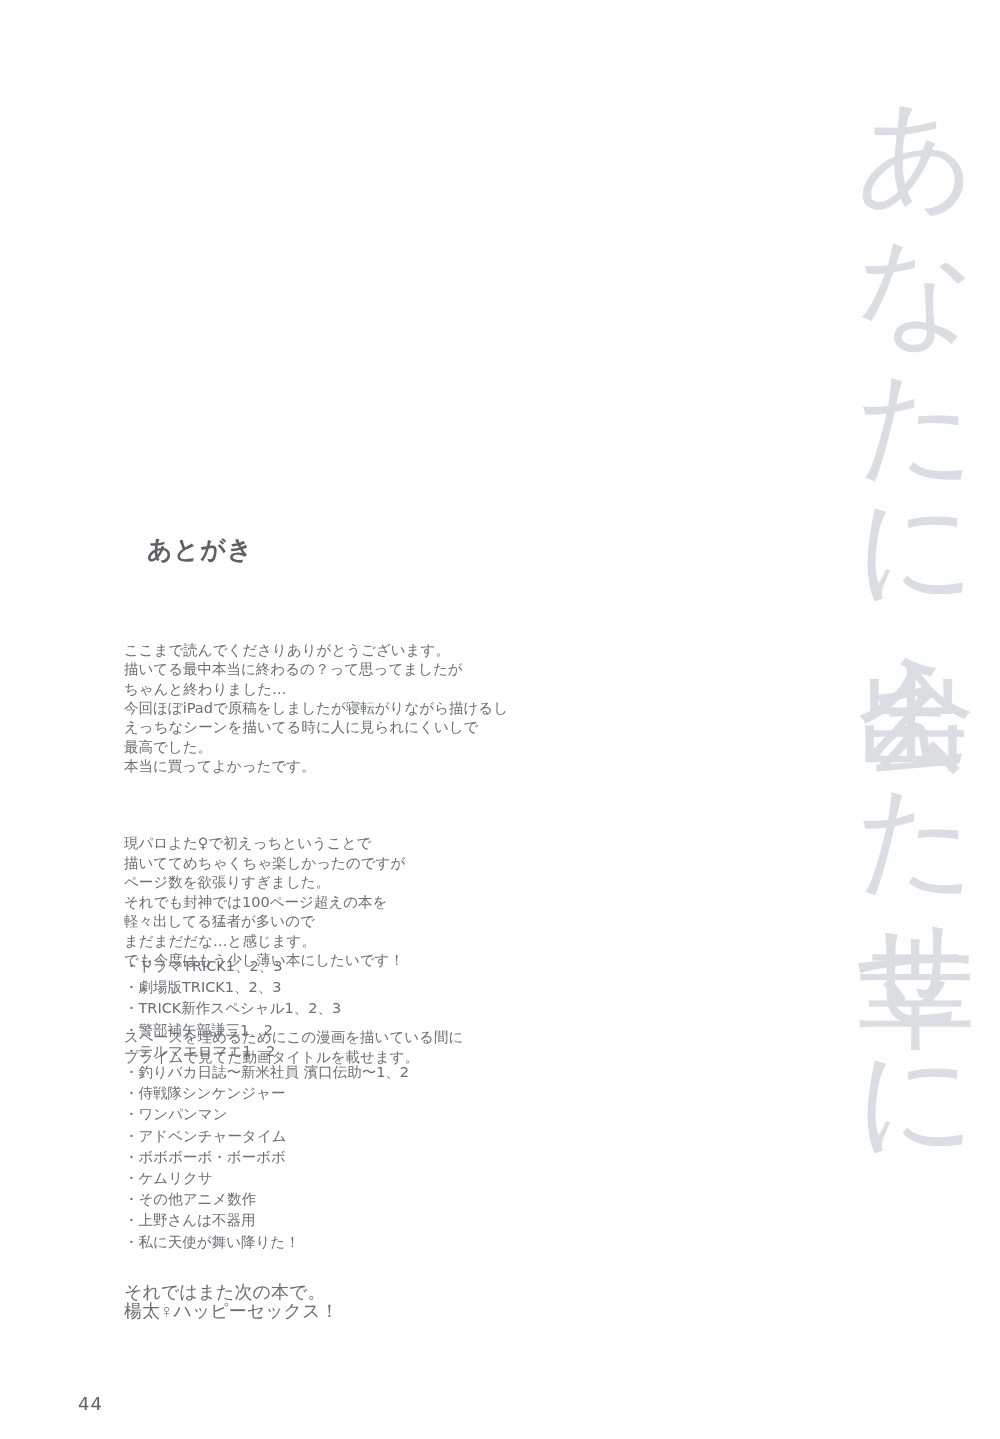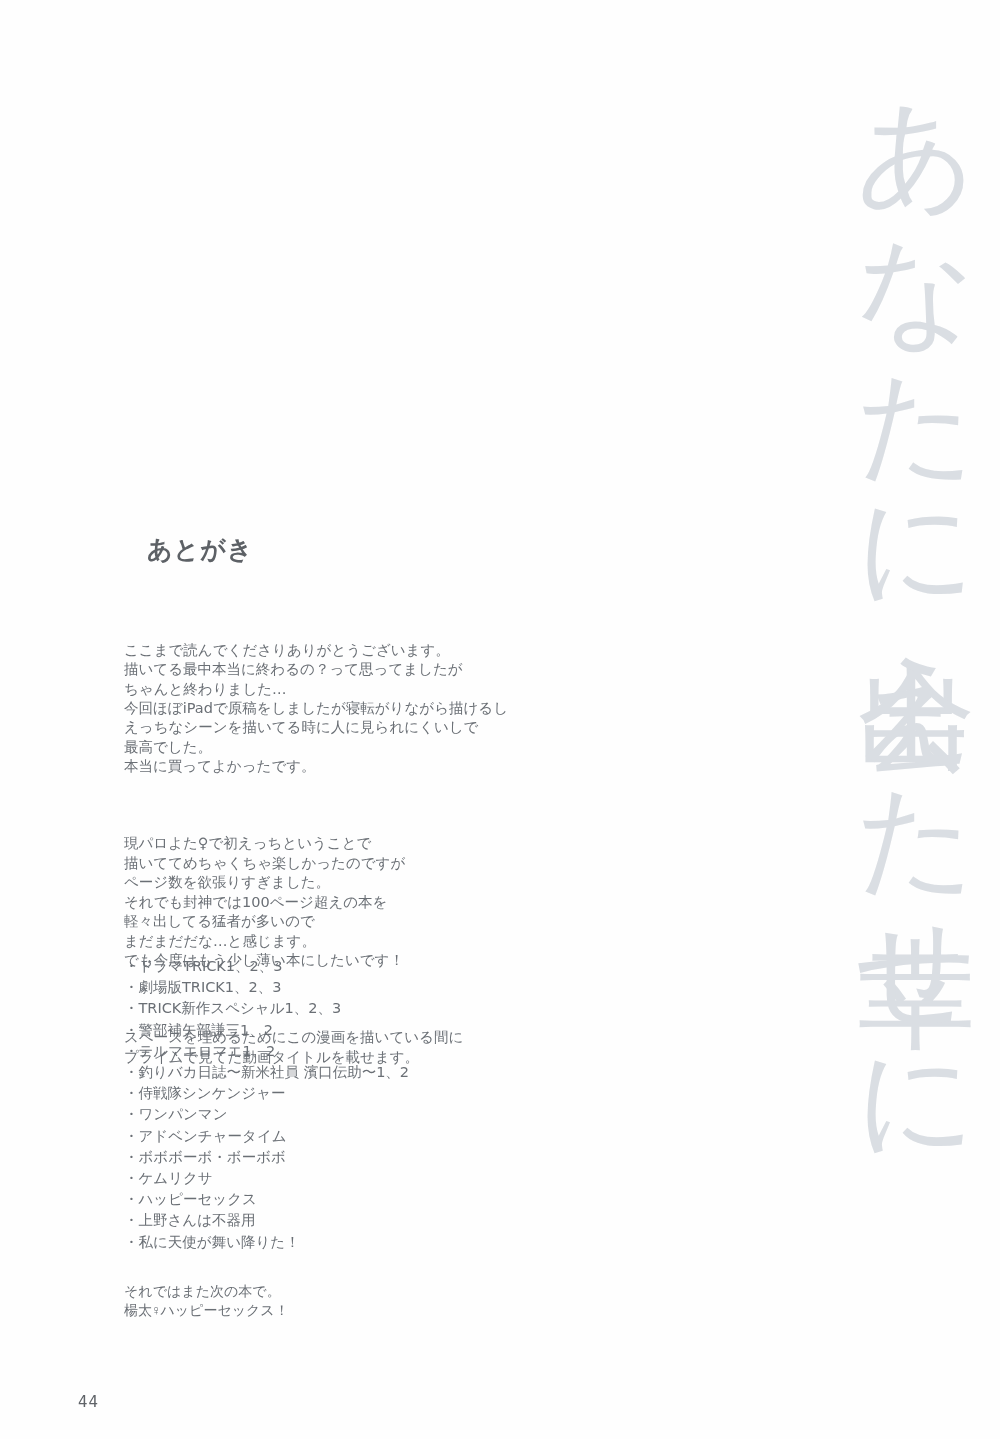--- a/index.html
+++ b/index.html
@@ -80,33 +80,33 @@
   }
   .list-item {
     white-space: pre;
   }
 
   .closing {
     position: absolute;
     left: 124px;
     top: 1283px;
     width: 470px;
-    font-family: Liberation Mono, monospace;
-    font-size: 14px;
+    font-family: Liberation Serif, serif;
+    font-size: 18px;
     line-height: 19.4px;
     color: #6a6f75;
     white-space: pre-wrap;
   }
 
   .page-number {
     position: absolute;
     left: 78px;
     top: 1393px;
     font-family: "DejaVu Sans", sans-serif;
-    font-size: 15px;
+    font-size: 18px;
     color: #5f6368;
     letter-spacing: 1px;
   }
 </style>
 </head>
 <body>
 
 <div class="page">
 
   <div class="watermark-title">あなたに出会えた幸せに</div>
@@ -137,21 +137,21 @@
     <div class="list-item">・劇場版TRICK1、2、3</div>
     <div class="list-item">・TRICK新作スペシャル1、2、3</div>
     <div class="list-item">・警部補矢部謙三1、2</div>
     <div class="list-item">・テルマエロマエ1、2</div>
     <div class="list-item">・釣りバカ日誌〜新米社員 濱口伝助〜1、2</div>
     <div class="list-item">・侍戦隊シンケンジャー</div>
     <div class="list-item">・ワンパンマン</div>
     <div class="list-item">・アドベンチャータイム</div>
     <div class="list-item">・ボボボーボ・ボーボボ</div>
     <div class="list-item">・ケムリクサ</div>
-    <div class="list-item">・ハッピーセックス</div>
+    <div class="list-item">・その他アニメ数作</div>
     <div class="list-item">・上野さんは不器用</div>
     <div class="list-item">・私に天使が舞い降りた！</div>
   </div>
 
   <div class="closing">それではまた次の本で。
 楊太♀ハッピーセックス！</div>
 
   <div class="page-number">44</div>
 
 </div>

